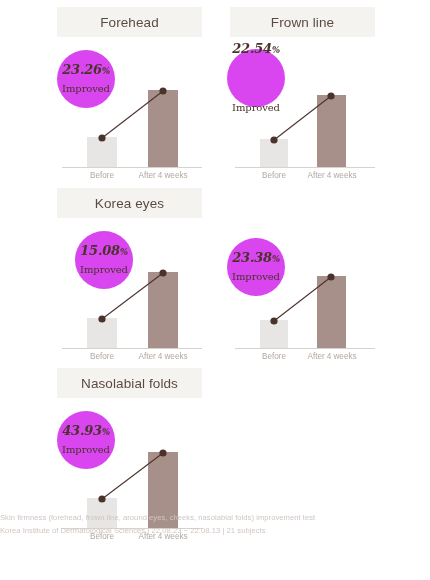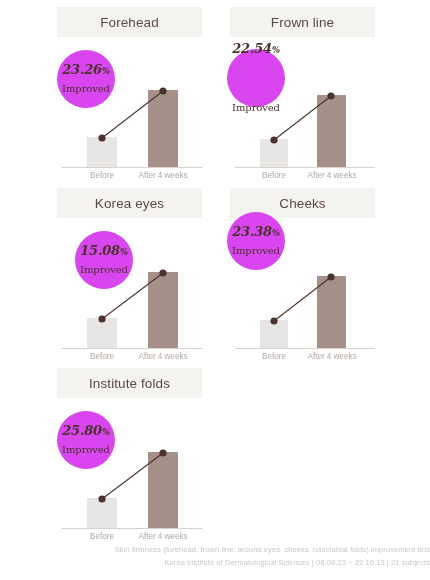--- a/index.html
+++ b/index.html
@@ -145,23 +145,23 @@
     color: #4a332b;
     line-height: 1.15;
     margin-top: 6px;
     letter-spacing: -0.1px;
   }
 
   
   .footer {
     position: absolute;
     left: 0;
-    top: 543px;
+    top: 511px;
     width: 430px;
-    text-align: right;
+    text-align: left;
   }
   .footer div {
     font-size: 7.6px;
     color: #cfc6c0;
     line-height: 13px;
     letter-spacing: 0.05px;
     white-space: nowrap;
   }
 </style>
 </head>
@@ -235,65 +235,64 @@
         <div class="tick" style="left:71px; width:60px;">After 4 weeks</div>
       </div>
     </div>
     <div class="badge" style="left:18px; top:43px;">
       <div class="pct"><span>15.08</span><span class="sym">%</span></div>
       <div class="improved">Improved</div>
     </div>
   </div>
 
   <div class="panel" style="left:230px; top:188px;">
-    <div class="panel-title">Cheeks</div>
     <div class="chart">
       <div class="plot">
         <div class="bar before" style="left:25px; width:28px; height:28px;"></div>
         <div class="bar after" style="left:82px; width:29px; height:72px;"></div>
         <svg class="connector" viewBox="0 0 140 131">
           <line x1="39" y1="103" x2="96" y2="59" stroke="#4a332b" stroke-width="1.1"></line>
           <circle cx="39" cy="103" r="3.6" fill="#4a332b"></circle>
           <circle cx="96" cy="59" r="3.6" fill="#4a332b"></circle>
         </svg>
         <div class="axis"></div>
       </div>
       <div class="tick-row">
         <div class="tick" style="left:9px; width:60px;">Before</div>
         <div class="tick" style="left:67px; width:60px;">After 4 weeks</div>
       </div>
     </div>
-    <div class="badge" style="left:-3px; top:24px;">
+    <div class="badge" style="left:-3px; top:50px;">
       <div class="pct"><span>23.38</span><span class="sym">%</span></div>
       <div class="improved">Improved</div>
     </div>
   </div>
 
   <div class="panel wide" style="left:57px; top:368px;">
-    <div class="panel-title">Institute folds</div>
+    <div class="panel-title">Nasolabial folds</div>
     <div class="chart">
       <div class="plot">
         <div class="bar before" style="left:25px; width:30px; height:30px;"></div>
         <div class="bar after" style="left:86px; width:30px; height:76px;"></div>
         <svg class="connector" viewBox="0 0 140 131">
           <line x1="40" y1="101" x2="101" y2="55" stroke="#4a332b" stroke-width="1.1"></line>
           <circle cx="40" cy="101" r="3.6" fill="#4a332b"></circle>
           <circle cx="101" cy="55" r="3.6" fill="#4a332b"></circle>
         </svg>
         <div class="axis"></div>
       </div>
       <div class="tick-row">
         <div class="tick" style="left:10px; width:60px;">Before</div>
         <div class="tick" style="left:71px; width:60px;">After 4 weeks</div>
       </div>
     </div>
     <div class="badge" style="left:0px; top:43px;">
-      <div class="pct"><span>25.80</span><span class="sym">%</span></div>
+      <div class="pct"><span>43.93</span><span class="sym">%</span></div>
       <div class="improved">Improved</div>
     </div>
   </div>
 
   <div class="footer">
     <div>Skin firmness (forehead, frown line, around eyes, cheeks, nasolabial folds) improvement test</div>
-    <div>Korea Institute of Dermatological Sciences | 08.08.23 ~ 22.10.13 | 21 subjects</div>
+    <div>Korea Institute of Dermatological Sciences | 22.08.23 ~ 22.08.13 | 21 subjects</div>
   </div>
 
 </div>
 
 </body></html>

